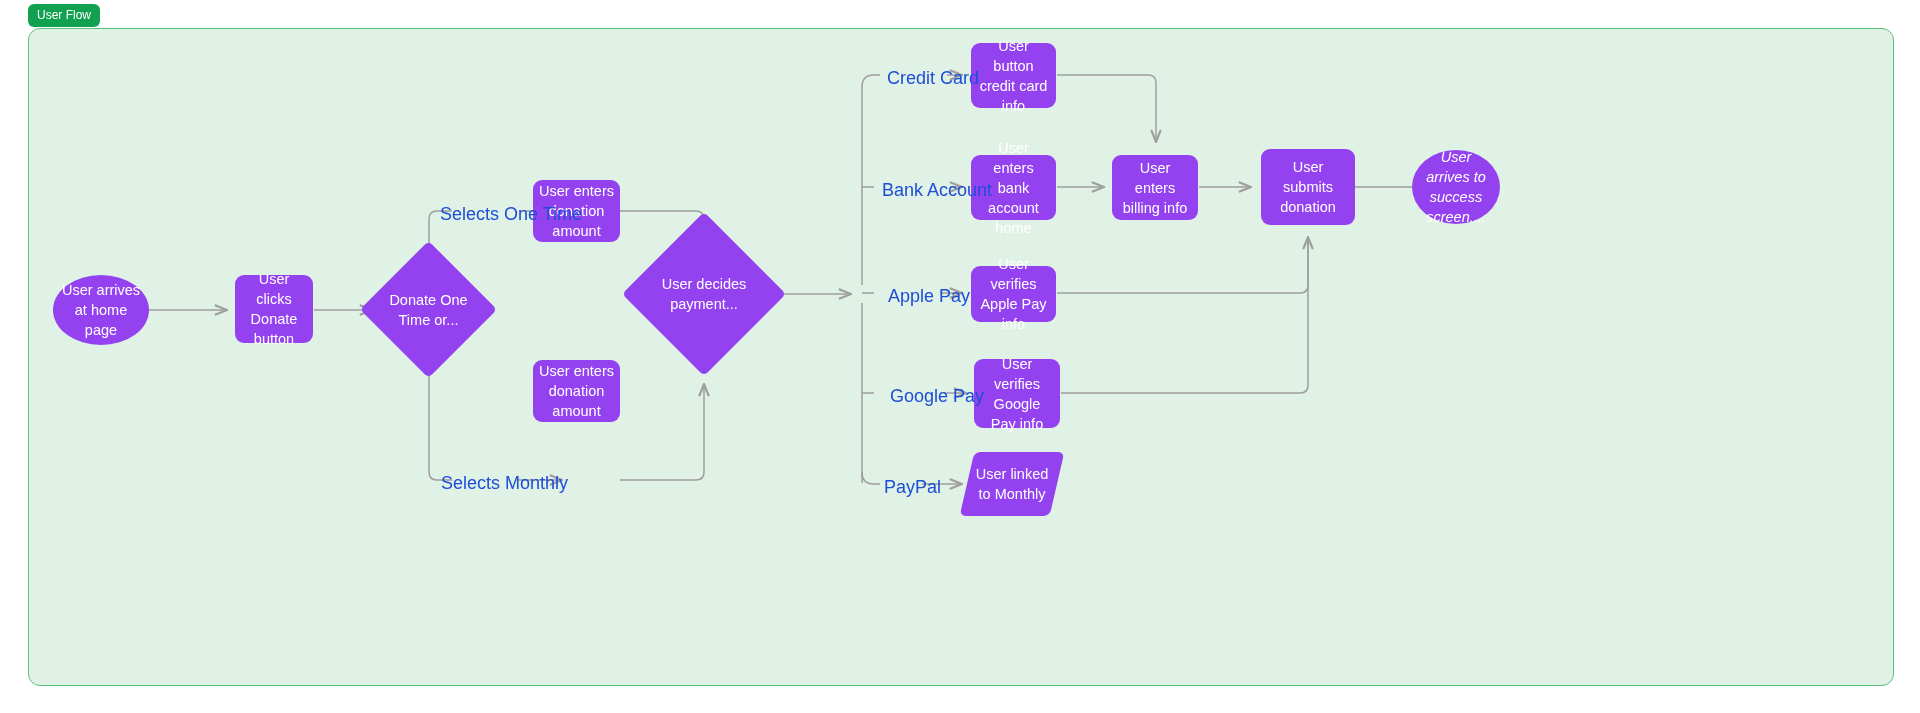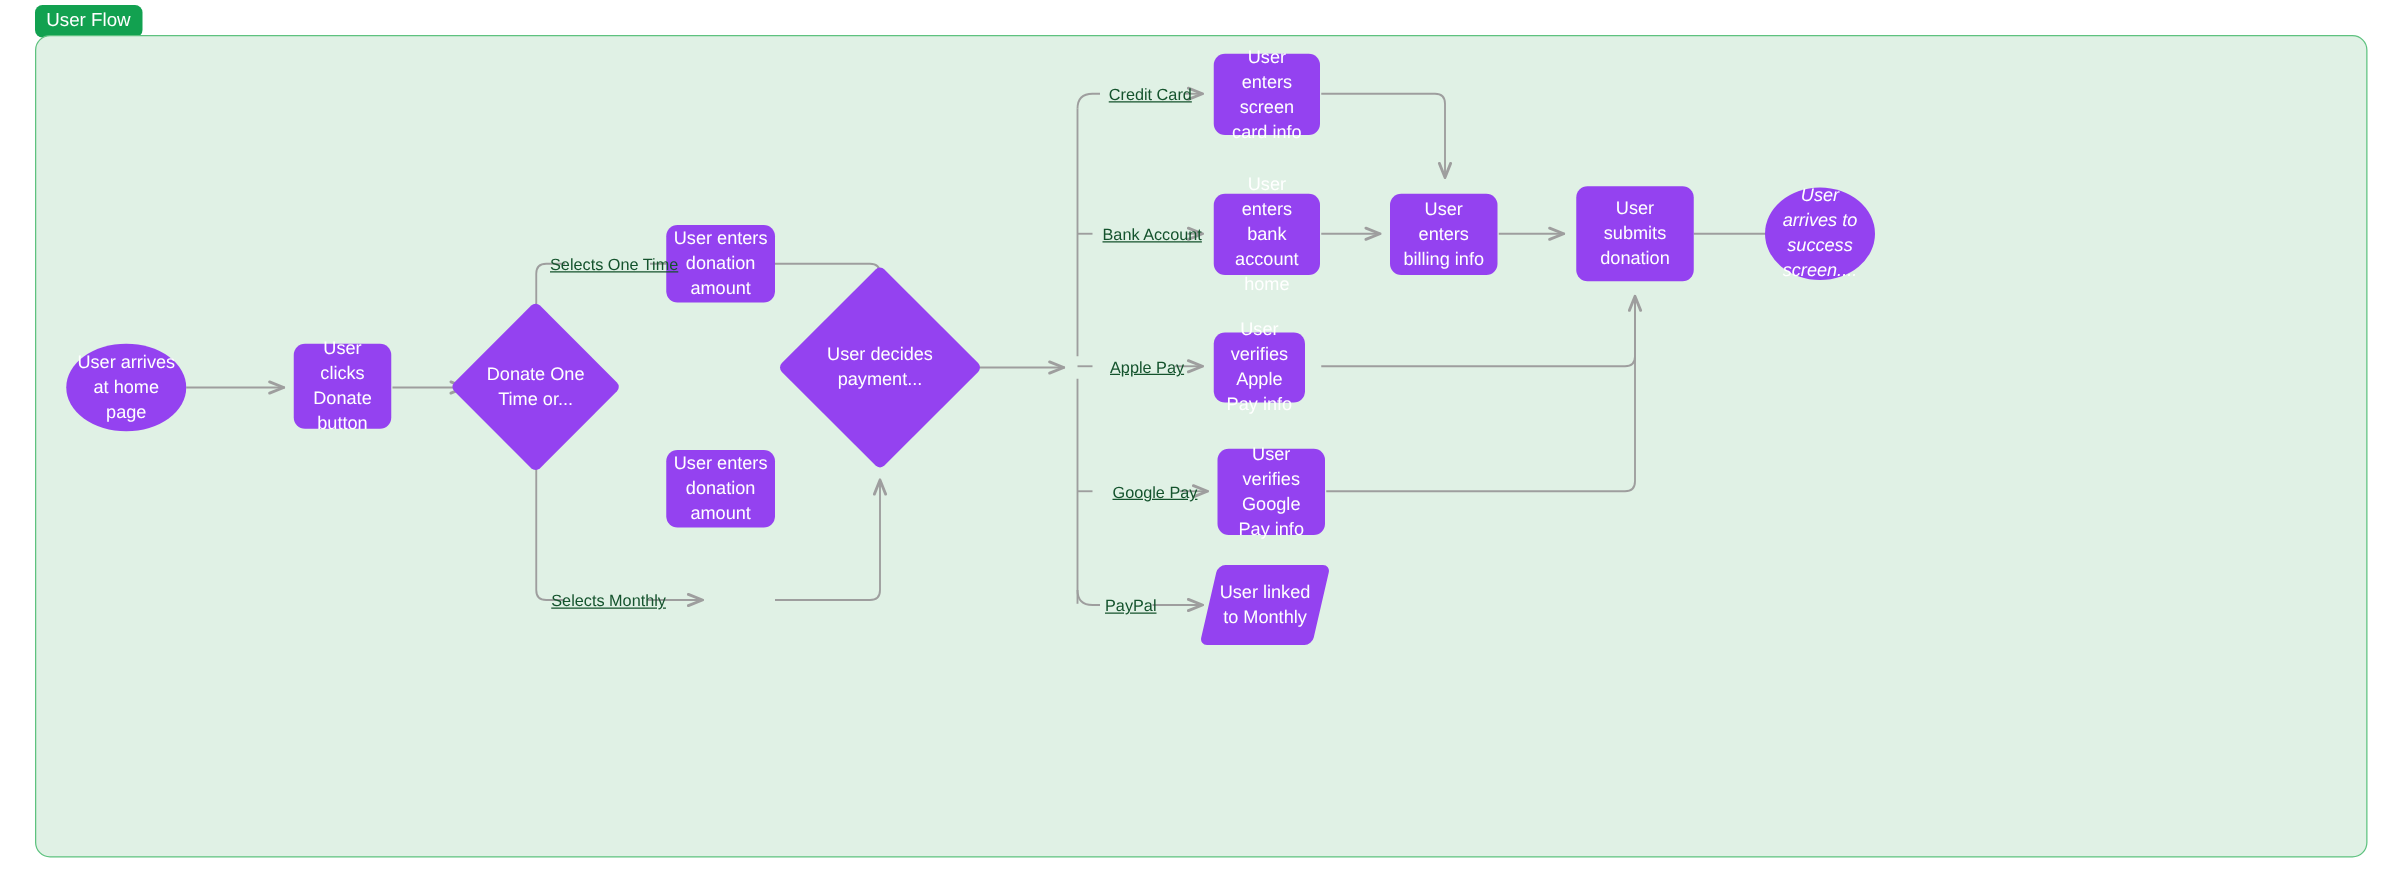--- a/index.html
+++ b/index.html
@@ -11,21 +11,21 @@
     overflow: hidden;
   }
   #stage { position: relative; width: 1920px; height: 713px; }
 
   
   .frame-badge {
     position: absolute;
     left: 28px; top: 4px;
     background: #12a150;
     color: #ffffff;
-    font-size: 15px;
+    font-size: 12px;
     line-height: 1;
     padding: 5px 9px 6px 9px;
     border-radius: 6px;
     white-space: nowrap;
   }
   
   .frame-body {
     position: absolute;
     left: 28px; top: 28px;
     width: 1866px; height: 658px;
@@ -71,26 +71,25 @@
     position: absolute; left: 0; top: 0; width: 100%; height: 100%;
     background: #9442f0;
     transform: skewX(-13deg);
     border-radius: 6px;
   }
   .node.parallelogram .txt { position: relative; z-index: 2; }
 
   
   .edge-label {
     position: absolute;
-    color: #14532d;
-    font-size: 13px;
+    color: #1d4ed8;
+    font-size: 18px;
     line-height: 1;
     white-space: nowrap;
     background: transparent;
-    text-decoration: underline;
   }
 </style>
 </head>
 <body>
 
 <div id="stage">
 
   <div class="frame-badge">User Flow</div>
   <div class="frame-body"></div>
 
@@ -170,32 +169,32 @@
   <div class="node rect" style="left:533px; top:360px; width:87px; height:62px;">
     <span class="txt">User enters donation amount</span>
   </div>
 
   <div class="node diamond" style="left:646px; top:236px; width:116px; height:116px;">
     <span class="dia-shape"></span>
     <span class="txt">User decides payment...</span>
   </div>
 
   <div class="node rect" style="left:971px; top:43px; width:85px; height:65px;">
-    <span class="txt">User enters screen card info</span>
+    <span class="txt">User button credit card info</span>
   </div>
 
   <div class="node rect" style="left:971px; top:155px; width:85px; height:65px;">
     <span class="txt">User enters bank account home</span>
   </div>
 
   <div class="node rect" style="left:1112px; top:155px; width:86px; height:65px;">
     <span class="txt">User enters billing info</span>
   </div>
 
-  <div class="node rect" style="left:971px; top:266px; width:73px; height:56px;">
+  <div class="node rect" style="left:971px; top:266px; width:85px; height:56px;">
     <span class="txt">User verifies Apple Pay info</span>
   </div>
 
   <div class="node rect" style="left:974px; top:359px; width:86px; height:69px;">
     <span class="txt">User verifies Google Pay info</span>
   </div>
 
   <div class="node parallelogram" style="left:967px; top:452px; width:90px; height:64px;">
     <span class="par-shape"></span>
     <span class="txt">User linked to Monthly</span>

